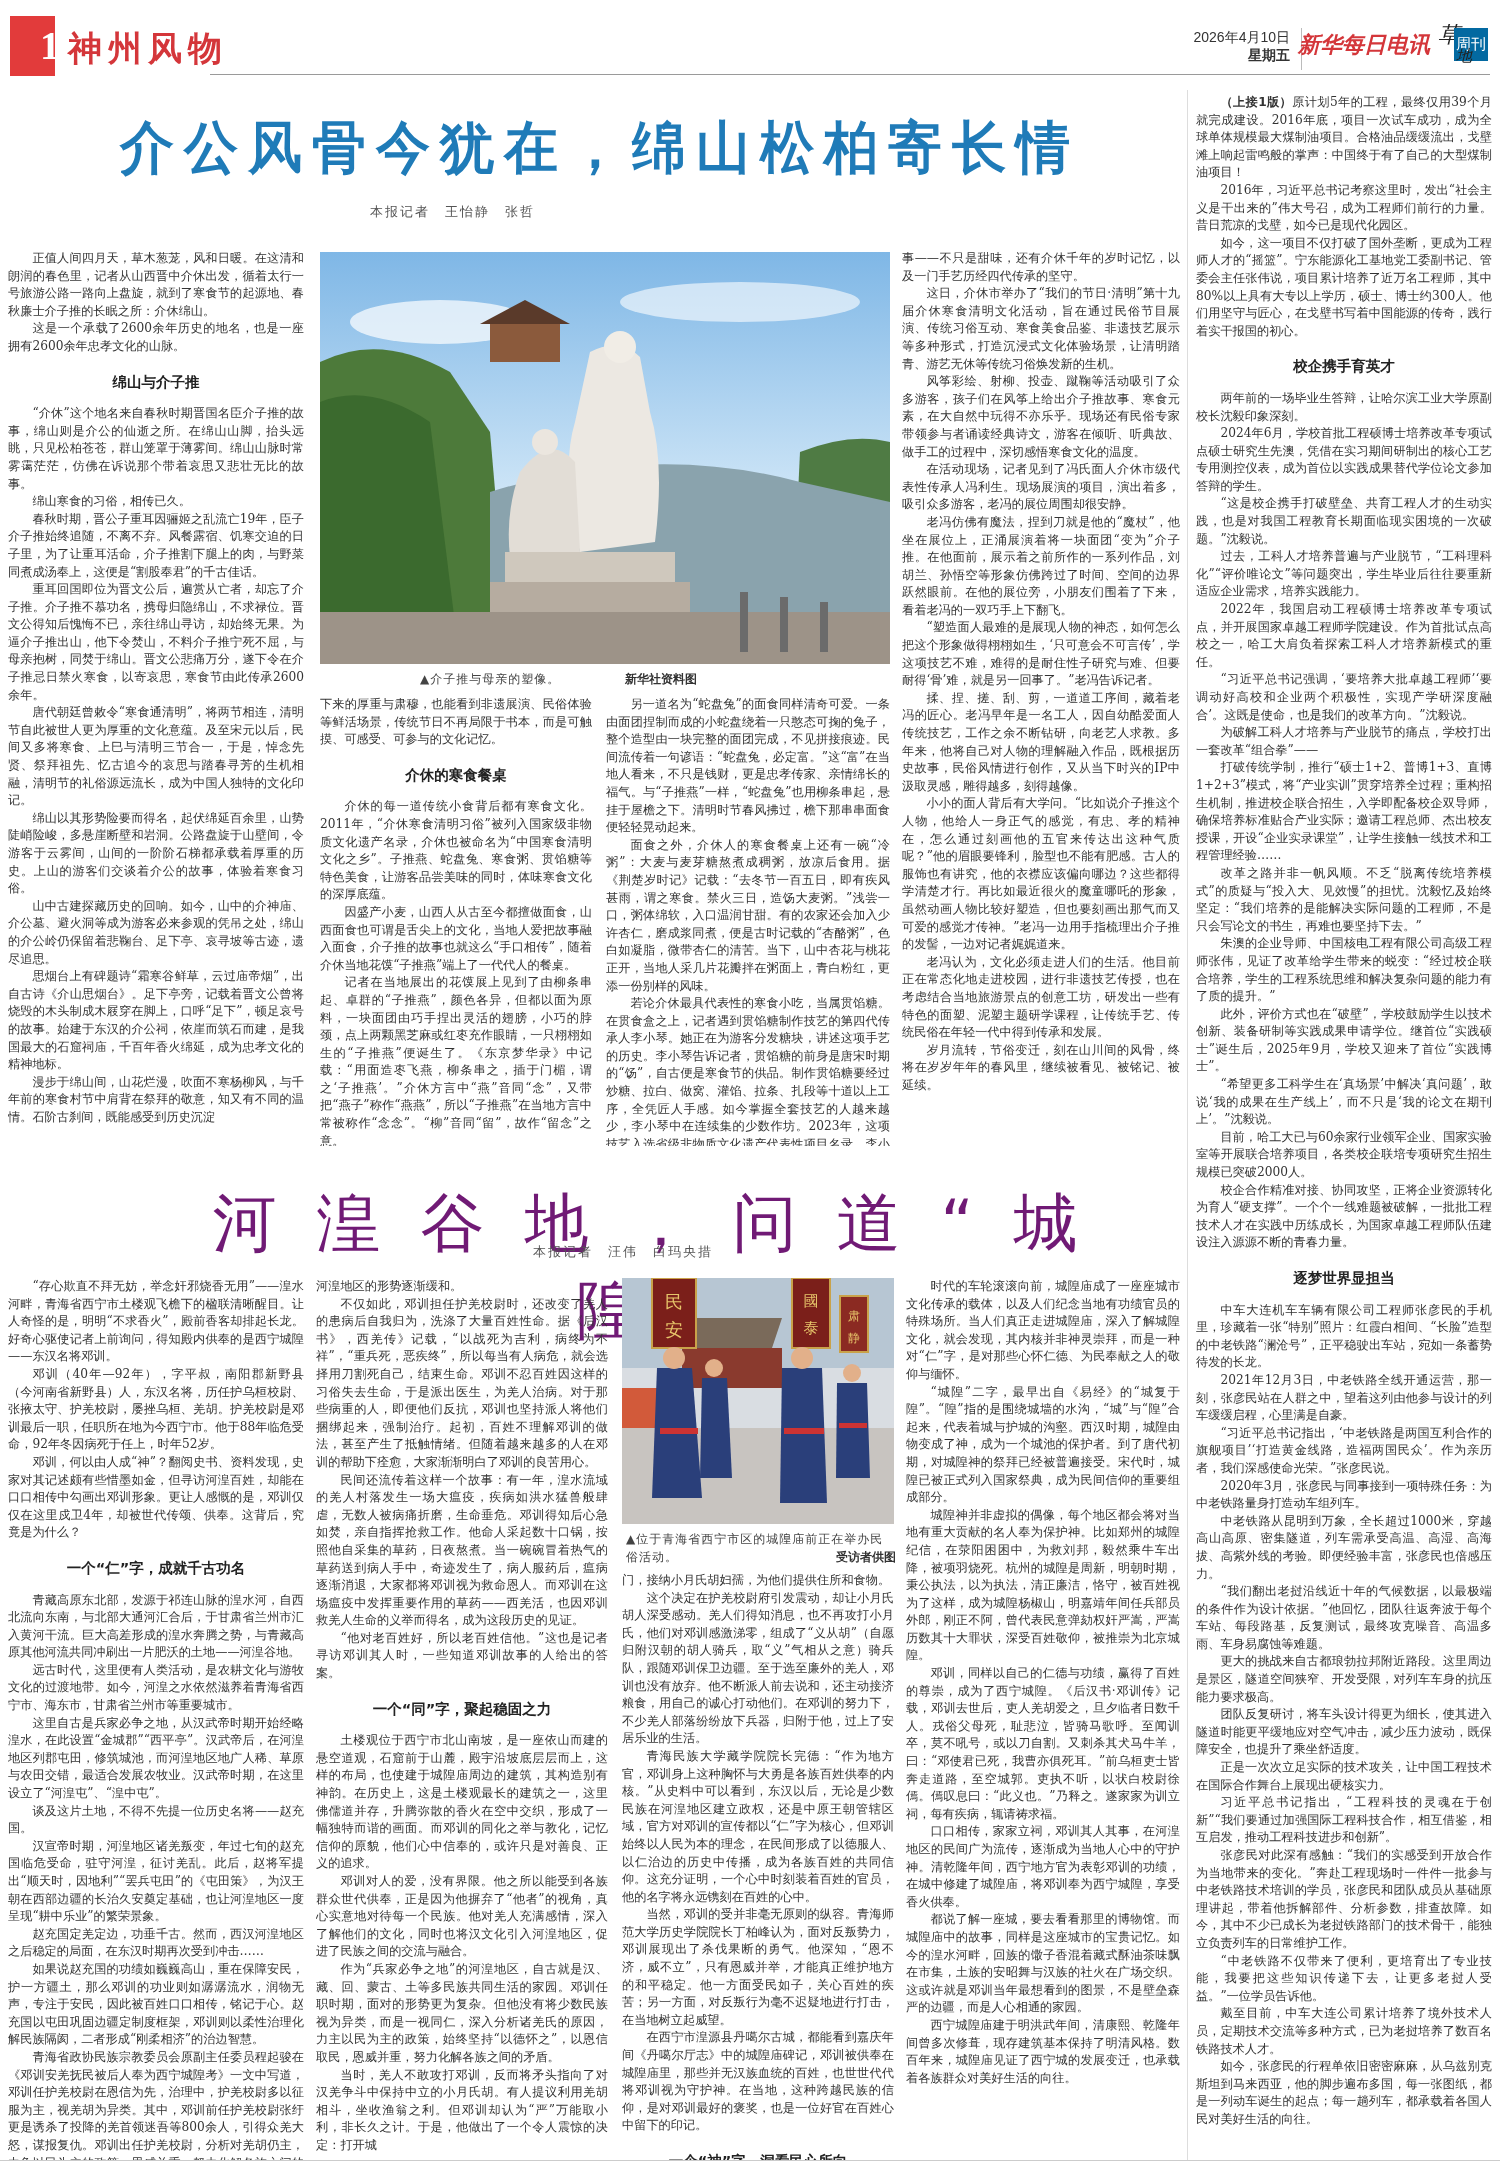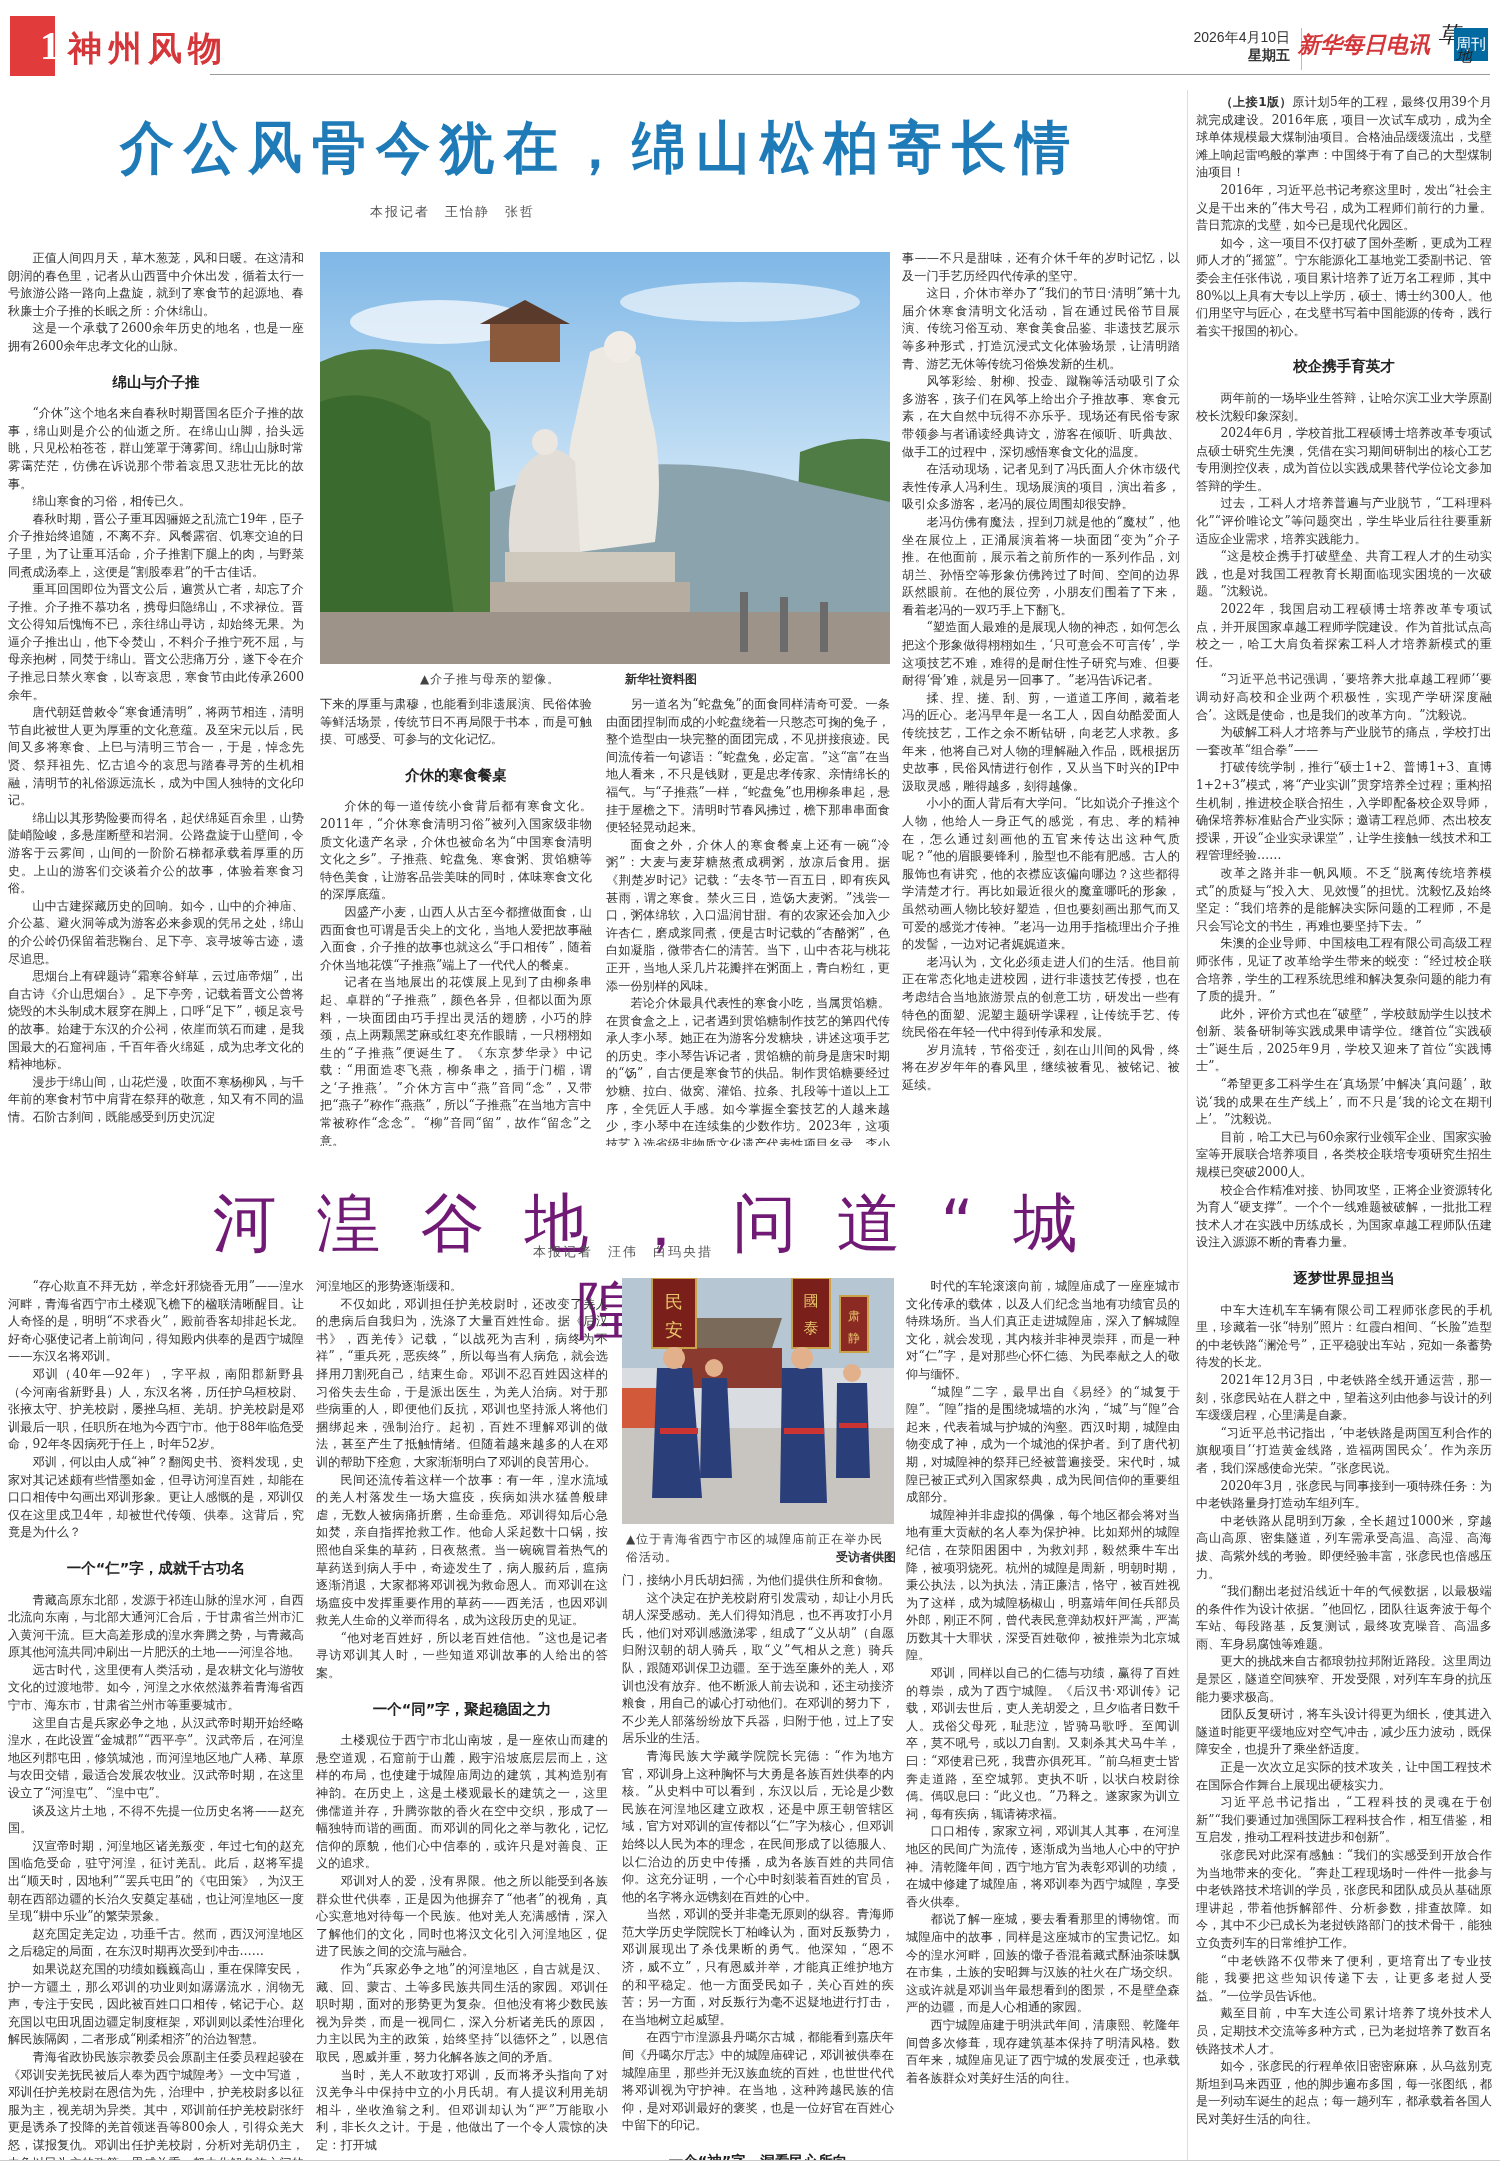--- a/index.html
+++ b/index.html
@@ -153,22 +153,22 @@
 
 <div class="divider-v" style="left:1187px; top:90px; height:2070px;"></div>
 
 <div class="col" style="left:1196px; top:94px; width:296px; height:2066px;">
   <p><b style="font-family:'DejaVu Sans',sans-serif">（上接1版）</b><span>原计划5年的工程，最终仅用39个月就完成建设。2016年底，项目一次试车成功，成为全球单体规模最大煤制油项目。合格油品缓缓流出，戈壁滩上响起雷鸣般的掌声：中国终于有了自己的大型煤制油项目！</span></p>
   <p>2016年，习近平总书记考察这里时，发出“社会主义是干出来的”伟大号召，成为工程师们前行的力量。昔日荒凉的戈壁，如今已是现代化园区。</p>
   <p>如今，这一项目不仅打破了国外垄断，更成为工程师人才的“摇篮”。宁东能源化工基地党工委副书记、管委会主任张伟说，项目累计培养了近万名工程师，其中80%以上具有大专以上学历，硕士、博士约300人。他们用坚守与匠心，在戈壁书写着中国能源的传奇，践行着实干报国的初心。</p>
   <h3>校企携手育英才</h3>
   <p>两年前的一场毕业生答辩，让哈尔滨工业大学原副校长沈毅印象深刻。</p>
   <p>2024年6月，学校首批工程硕博士培养改革专项试点硕士研究生先澳，凭借在实习期间研制出的核心工艺专用测控仪表，成为首位以实践成果替代学位论文参加答辩的学生。</p>
+  <p>“这是校企携手打破壁垒、共育工程人才的生动实践，也是对我国工程教育长期面临现实困境的一次破题。”沈毅说。</p>
   <p>过去，工科人才培养普遍与产业脱节，“工科理科化”“评价唯论文”等问题突出，学生毕业后往往要重新适应企业需求，培养实践能力。</p>
-  <p>“这是校企携手打破壁垒、共育工程人才的生动实践，也是对我国工程教育长期面临现实困境的一次破题。”沈毅说。</p>
   <p>2022年，我国启动工程硕博士培养改革专项试点，并开展国家卓越工程师学院建设。作为首批试点高校之一，哈工大肩负着探索工科人才培养新模式的重任。</p>
   <p>“习近平总书记强调，‘要培养大批卓越工程师’‘要调动好高校和企业两个积极性，实现产学研深度融合’。这既是使命，也是我们的改革方向。”沈毅说。</p>
   <p>为破解工科人才培养与产业脱节的痛点，学校打出一套改革“组合拳”——</p>
   <p>打破传统学制，推行“硕士1+2、普博1+3、直博1+2+3”模式，将“产业实训”贯穿培养全过程；重构招生机制，推进校企联合招生，入学即配备校企双导师，确保培养标准贴合产业实际；邀请工程总师、杰出校友授课，开设“企业实录课堂”，让学生接触一线技术和工程管理经验……</p>
   <p>改革之路并非一帆风顺。不乏“脱离传统培养模式”的质疑与“投入大、见效慢”的担忧。沈毅忆及始终坚定：“我们培养的是能解决实际问题的工程师，不是只会写论文的书生，再难也要坚持下去。”</p>
   <p>朱澳的企业导师、中国核电工程有限公司高级工程师张伟，见证了改革给学生带来的蜕变：“经过校企联合培养，学生的工程系统思维和解决复杂问题的能力有了质的提升。”</p>
   <p>此外，评价方式也在“破壁”，学校鼓励学生以技术创新、装备研制等实践成果申请学位。继首位“实践硕士”诞生后，2025年9月，学校又迎来了首位“实践博士”。</p>
   <p>“希望更多工科学生在‘真场景’中解决‘真问题’，敢说‘我的成果在生产线上’，而不只是‘我的论文在期刊上’。”沈毅说。</p>
   <p>目前，哈工大已与60余家行业领军企业、国家实验室等开展联合培养项目，各类校企联培专项研究生招生规模已突破2000人。</p>
   <p>校企合作精准对接、协同攻坚，正将企业资源转化为育人“硬支撑”。一个个一线难题被破解，一批批工程技术人才在实践中历练成长，为国家卓越工程师队伍建设注入源源不断的青春力量。</p>

